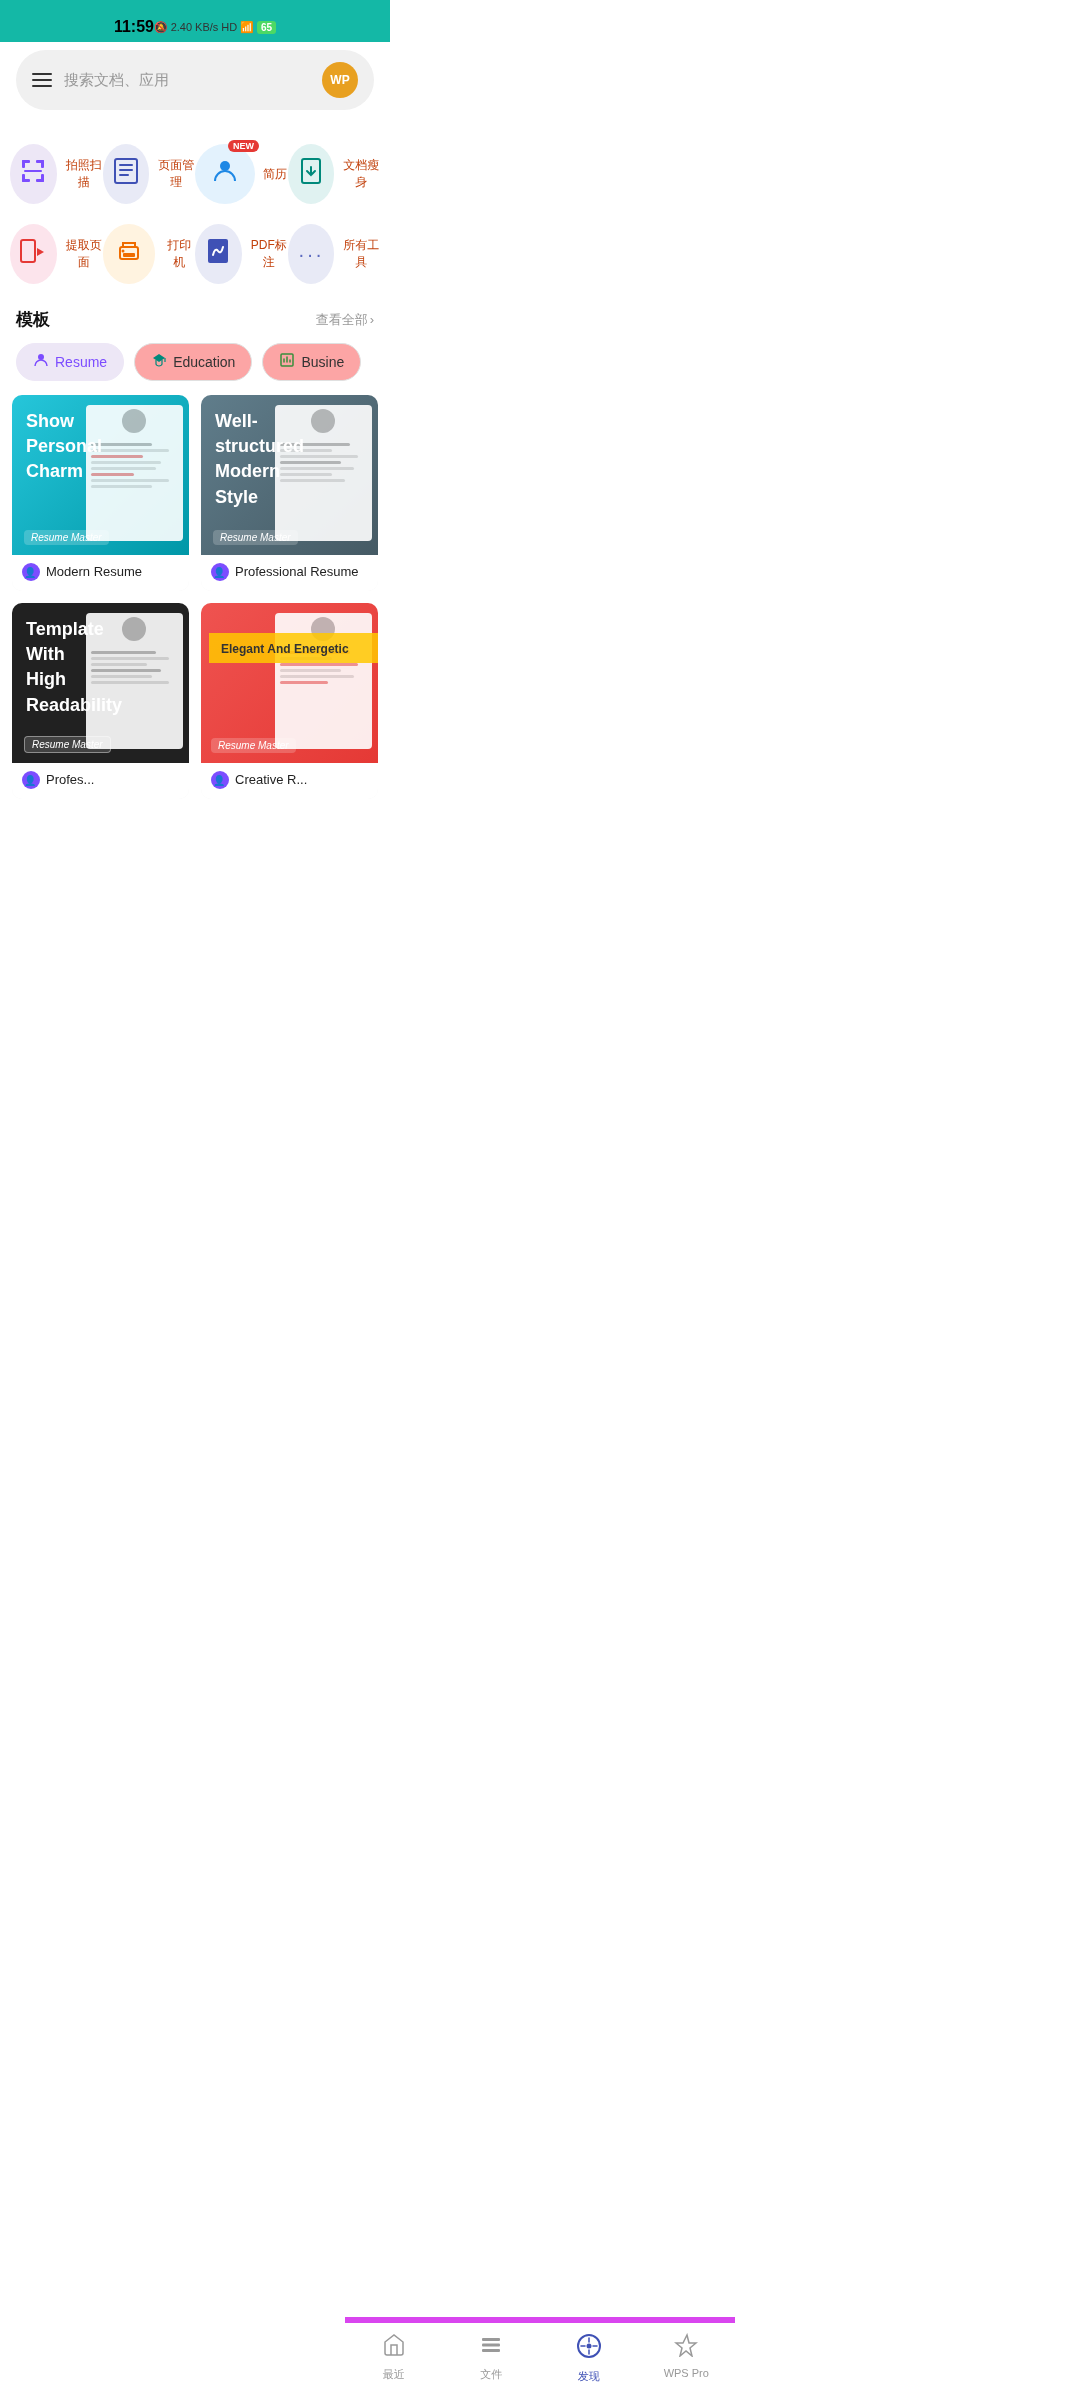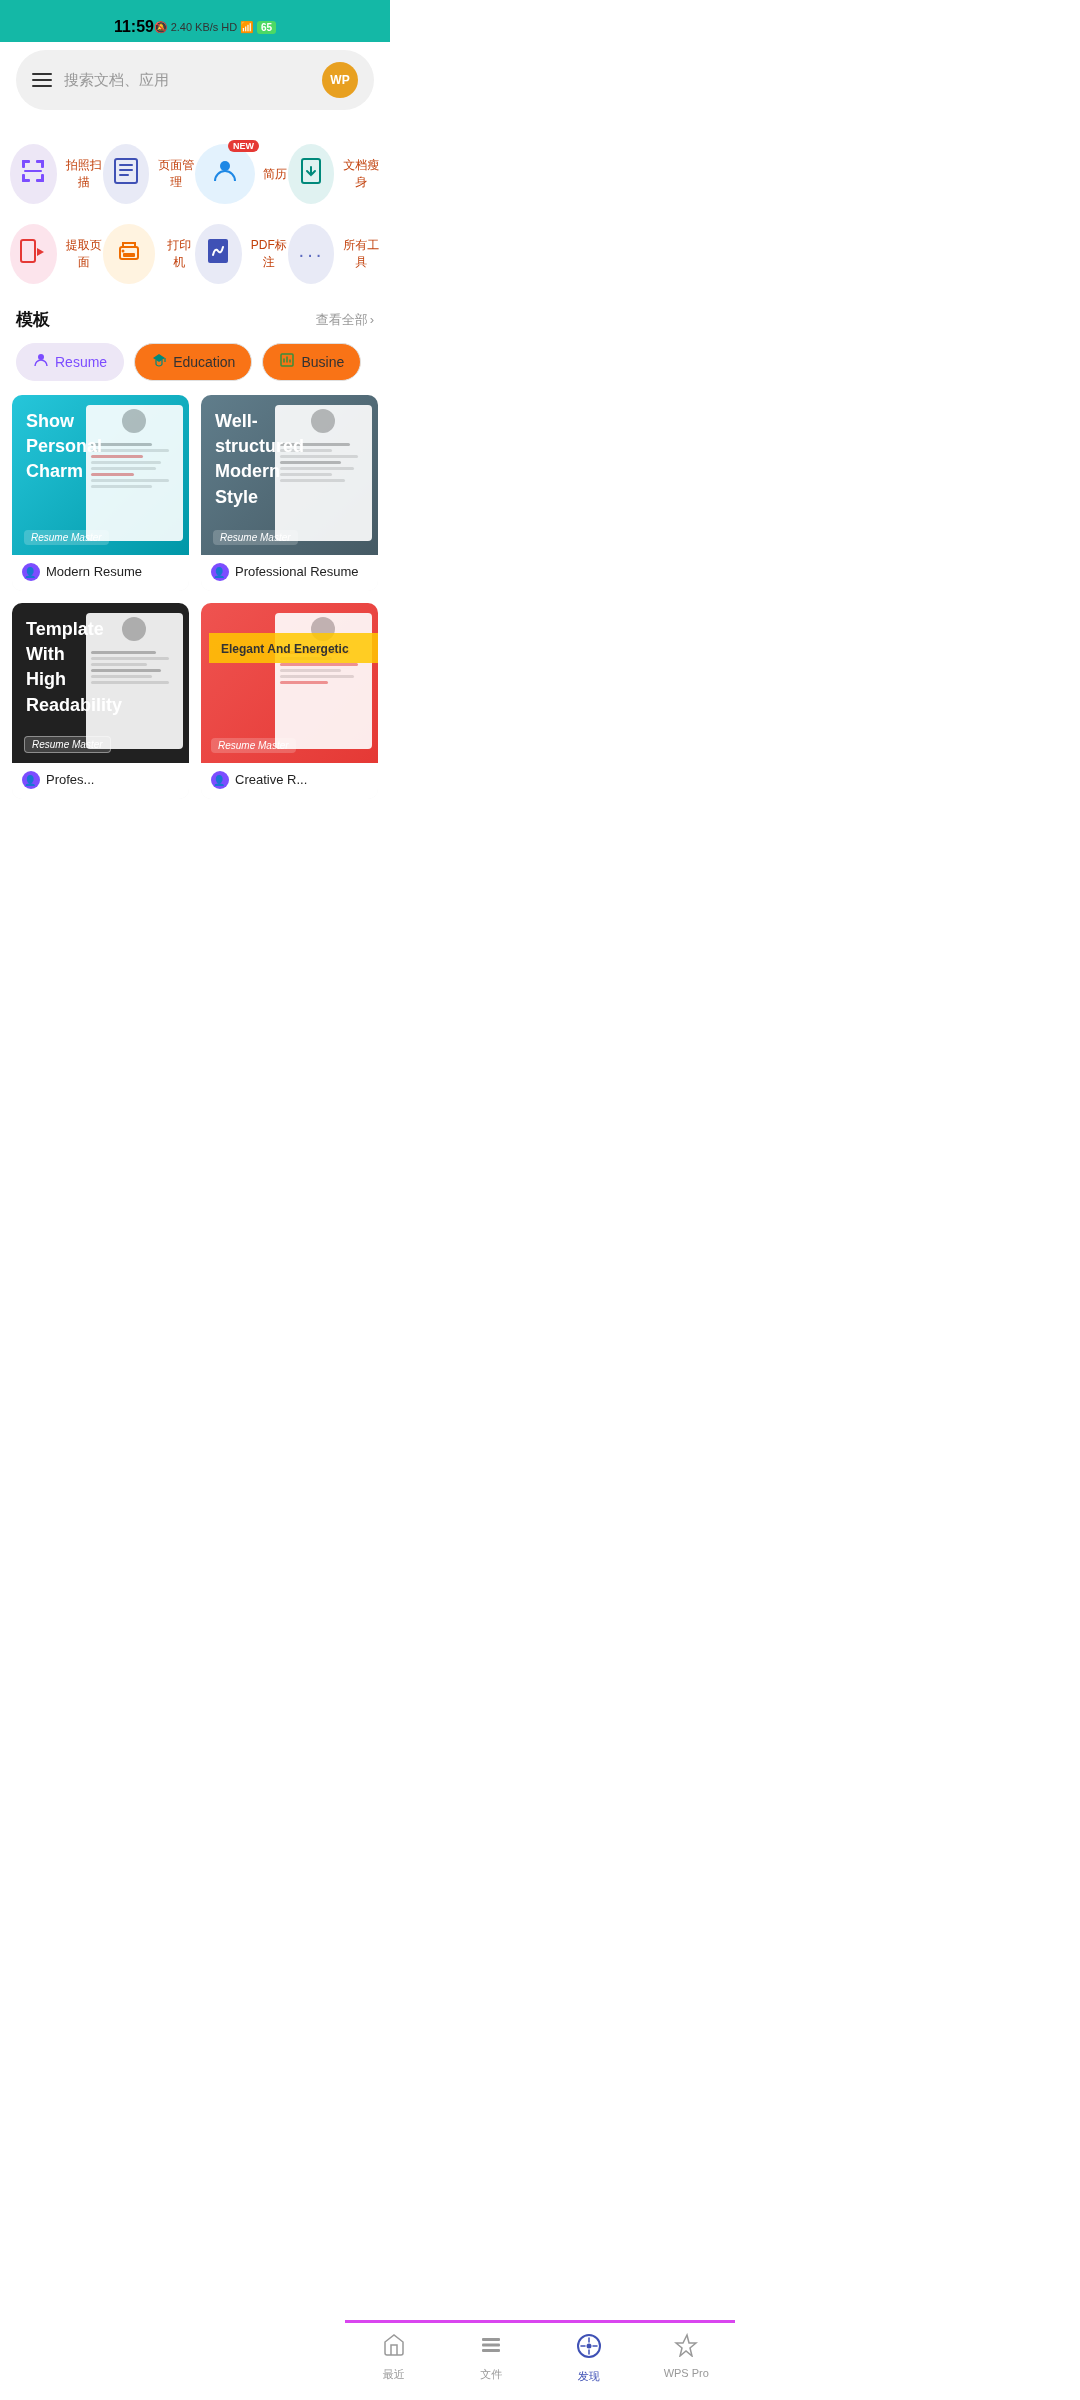--- a/index.html
+++ b/index.html
@@ -164,21 +164,21 @@
       display: flex;
       align-items: center;
       gap: 6px;
       padding: 8px 16px;
       border-radius: 20px;
       border: 1.5px solid #e0e0e0;
       font-size: 14px;
       font-weight: 500;
       white-space: nowrap;
       cursor: pointer;
-      background: #f97316;
+      background: #fca5a5;
       color: #333;
     }
     .tab-btn.active {
       background: #ede7f6;
       border-color: #ede7f6;
       color: #7c4dff;
     }
     .tab-icon {
       font-size: 16px;
     }
@@ -294,21 +294,21 @@
     .bg-coral { background: linear-gradient(135deg, #ef5350, #e53935); }
 
     
     .bottom-nav {
       position: fixed;
       bottom: 0;
       left: 50%;
       transform: translateX(-50%);
       width: 390px;
       background: #fff;
-      border-top: 3px solid #d946ef;
+      border-top: 6px solid #d946ef;
       display: flex;
       justify-content: space-around;
       padding: 10px 0 16px;
     }
     .nav-item {
       display: flex;
       flex-direction: column;
       align-items: center;
       gap: 4px;
       cursor: pointer;

